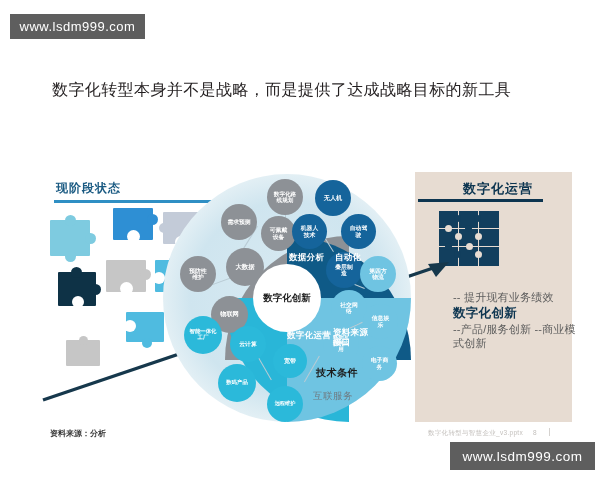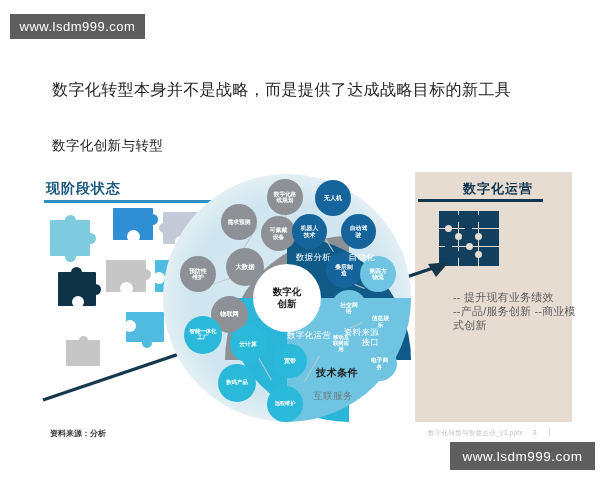--- a/index.html
+++ b/index.html
@@ -29,21 +29,21 @@
     font-size:13.5px;color:#231f20;letter-spacing:.4px;
   }
 
   
   #diagram{position:absolute;left:28px;top:172px;width:544px;height:250px;}
   #panel-left{position:absolute;left:0;top:0;width:387px;height:250px;background:#ffffff;}
   #panel-right{position:absolute;left:387px;top:0;width:157px;height:250px;background:#e7dcd2;}
 
   
   .sec-head{position:absolute;font-weight:bold;letter-spacing:1px;}
-  #sec-current{left:18px;top:8px;font-size:14px;color:#1a5a82;}
+  #sec-current{left:28px;top:8px;font-size:12px;color:#1a5a82;}
   #sec-current .rule{position:absolute;left:-2px;top:20px;width:250px;height:2.5px;background:#2f8fc4;}
   #sec-goal{left:435px;top:8px;font-size:13px;color:#0d3550;}
   #sec-goal .rule{position:absolute;left:-45px;top:19px;width:125px;height:2.5px;background:#0d3550;}
 
   
   .puz{position:absolute;}
   .puz .body{position:absolute;inset:0;border-radius:1px;}
   .puz .knob{position:absolute;border-radius:50%;}
   .puz .notch{position:absolute;border-radius:50%;background:#ffffff;}
 
@@ -68,31 +68,31 @@
   #q-tr{left:124px;top:62px;}  #q-tr i{left:-124px;top:0;background:#0f5a87;}
   #q-bl{left:62px;top:124px;}  #q-bl i{left:0;top:-124px;background:#29b6d8;}
   #q-br{left:124px;top:124px;} #q-br i{left:-124px;top:-124px;background:#6fc4e2;}
   .quad i{width:124px;height:124px;}
   #q-tl i{border-radius:124px 0 0 0;left:0;top:0;}
   #q-tr i{border-radius:0 124px 0 0;left:0;top:0;}
   #q-bl i{border-radius:0 0 0 124px;left:0;top:0;}
   #q-br i{border-radius:0 0 124px 0;left:0;top:0;}
 
   .quad-label{
-    position:absolute;color:#ffffff;font-size:8.5px;font-weight:normal;
-    line-height:1.15;text-align:right;letter-spacing:.3px;z-index:6;
+    position:absolute;color:#ffffff;font-size:8.5px;font-weight:bold;
+    line-height:1.15;text-align:left;letter-spacing:.3px;z-index:6;
   }
   #lab-analysis{left:126px;top:79px;width:42px;}
   #lab-auto{left:172px;top:79px;width:40px;}
   #lab-ui{left:170px;top:154px;width:46px;}
   #lab-connect{left:124px;top:157px;width:44px;}
 
   #core{
     position:absolute;left:90px;top:90px;width:68px;height:68px;border-radius:50%;
-    background:#ffffff;display:flex;flex-direction:column;align-items:center;
+    background:#ffffff;display:flex;flex-direction:row;align-items:center;
     justify-content:center;z-index:7;
   }
   #core span{font-size:9.5px;font-weight:bold;color:#1a1a1a;line-height:1.25;}
 
   
   .bub{
     position:absolute;border-radius:50%;display:flex;align-items:center;
     justify-content:center;text-align:center;color:#ffffff;font-weight:bold;
     line-height:1.1;z-index:5;padding:1px;box-sizing:border-box;
   }
@@ -120,21 +120,20 @@
   #footer-bar{position:absolute;left:549px;top:428px;width:1px;height:8px;background:#d5d2cf;}
 </style>
 </head>
 <body>
 
 <div class="slide">
 
   <div class="watermark" id="wm-top">www.lsdm999.com</div>
 
   <div id="main-title">数字化转型本身并不是战略，而是提供了达成战略目标的新工具</div>
-  <div id="sub-title">数字化创新与转型</div>
 
   <div id="diagram">
     <div id="panel-left"></div>
     <div id="panel-right"></div>
 
     <div class="sec-head" id="sec-current">
       <span>现阶段状态</span>
       <span class="rule"></span>
     </div>
 
@@ -327,20 +326,21 @@
       <div class="bub b-cyan" style="left:104px;top:212px;width:36px;height:36px;font-size:5.2px;">
         <span style="white-space:pre-line">远程维护</span>
       </div>
 
       <div id="lab-tech">技术条件</div>
       <div id="lab-apps">互联服务</div>
     </div>
 
     <div id="right-text">
       <div class="p">-- 提升现有业务绩效</div>
+      <div class="h2">数字化创新</div>
       <div class="p">--产品/服务创新 --商业模式创新</div>
     </div>
   </div>
 
   <div id="footer-source">资料来源：分析</div>
   <div id="footer-file">数字化转型与智慧企业_v3.pptx</div>
   <div id="footer-page">8</div>
   <div id="footer-bar"></div>
 
   <div class="watermark" id="wm-bottom">www.lsdm999.com</div>

